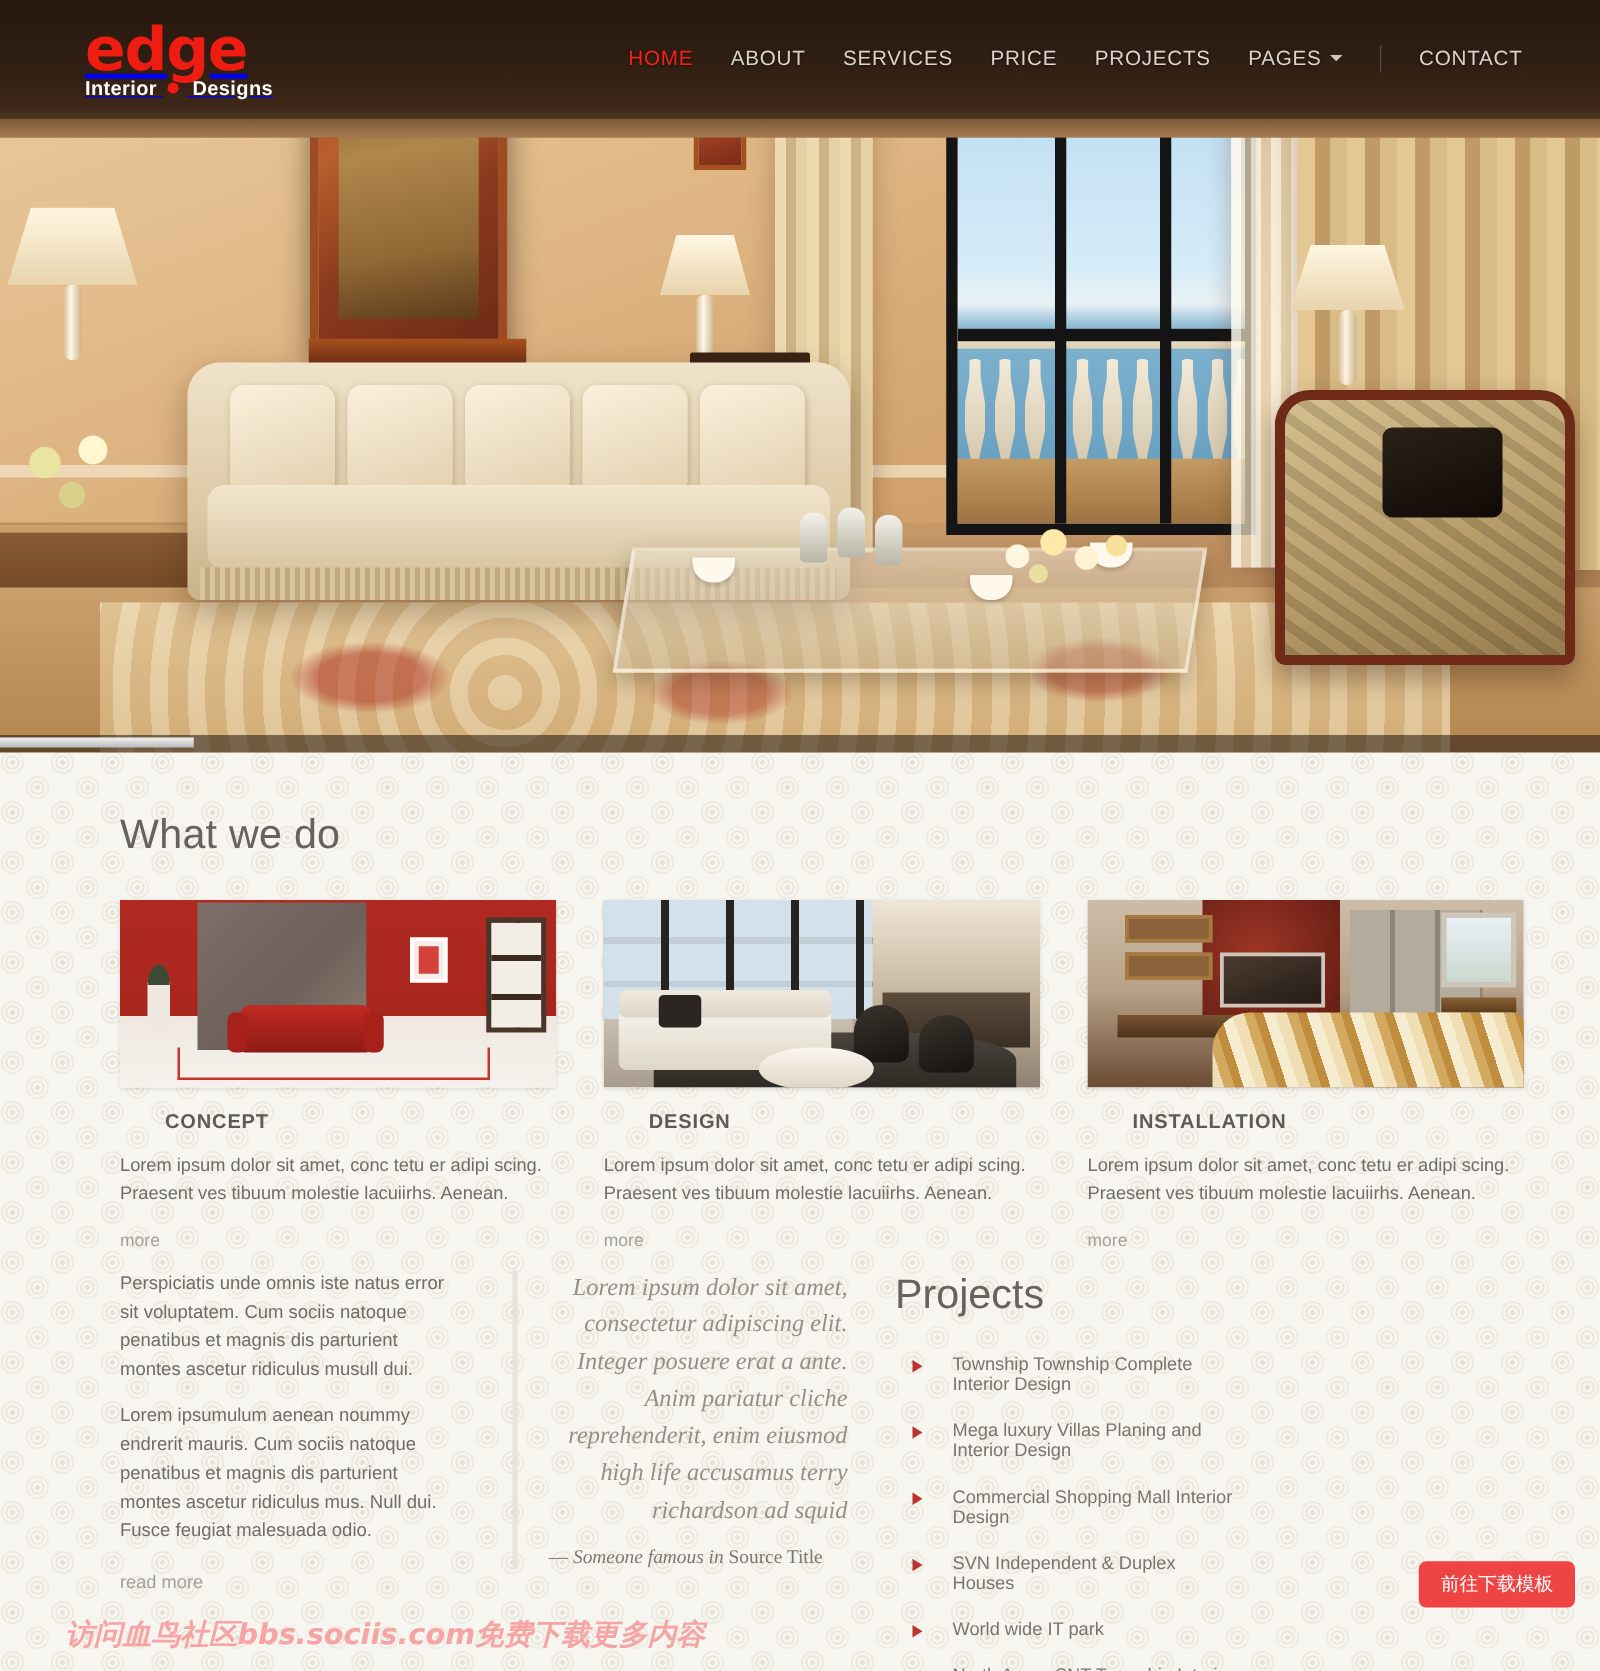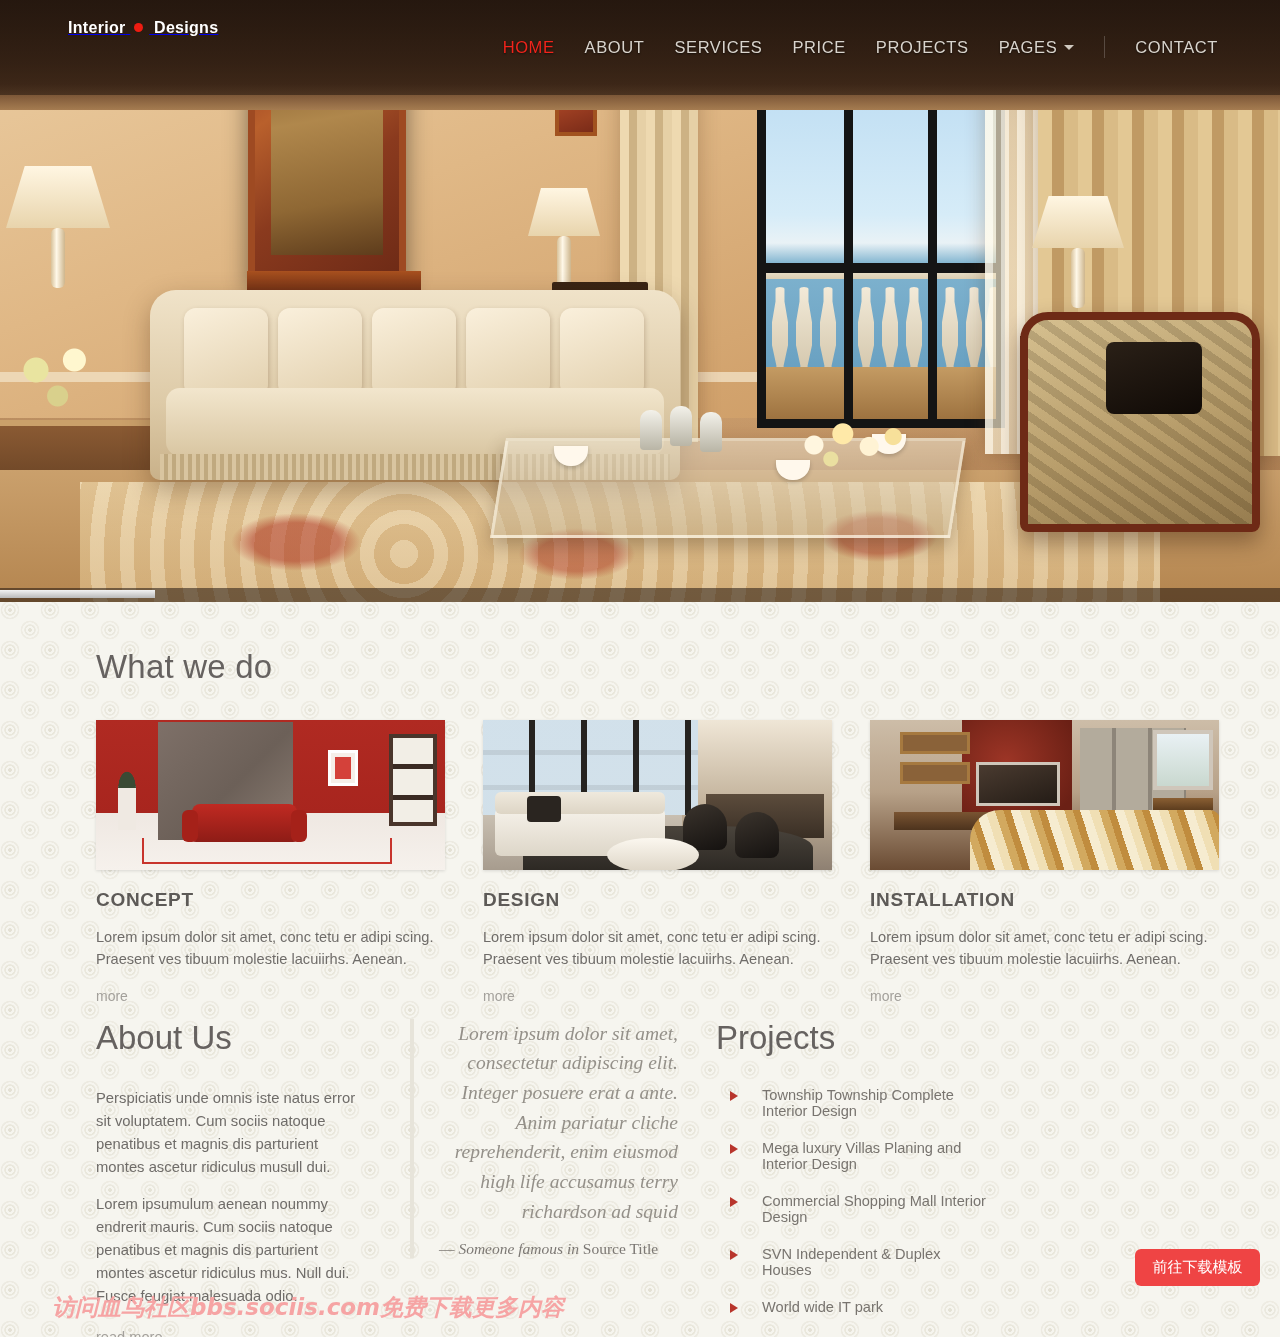--- a/index.html
+++ b/index.html
@@ -302,22 +302,23 @@
     margin-top:46px; margin-bottom:34px; letter-spacing:.2px;
   }
 
   .services{ display:flex; gap:38px; }
   .svc{ width:349px; }
   .svc .thumb{
     width:349px; height:150px; overflow:hidden; position:relative;
     box-shadow:0 1px 3px rgba(0,0,0,.12);
   }
   .svc h3{
-    margin-top:19px; font-size:19px; font-weight:bold; color:#5d5a57;
+    margin-top:19px; font-size:16px; font-weight:bold; color:#5d5a57;
     letter-spacing:.7px;
+    margin-left:36px;
   }
   .svc p{
     margin-top:16px; font-size:14.6px; line-height:1.5; color:#6f6c69;
   }
   .svc .more{
     display:inline-block; margin-top:17px; font-size:14px; color:#a3a09b;
     text-decoration:none;
   }
 
   
@@ -546,20 +547,21 @@
 
     <div class="hero-head"></div>
 
     <div class="hero-progress">
       <div class="bar"></div>
     </div>
   </section>
 
   <header class="site-head">
     <a class="logo" href="#">
+      <div class="edge">edge</div>
       <div class="sub">
         <span>Interior</span>
         <span class="dot"></span>
         <span>Designs</span>
       </div>
     </a>
 
     <nav class="mainnav">
       <a href="#" class="active">HOME</a>
       <a href="#">ABOUT</a>
@@ -631,21 +633,20 @@
         <h3>INSTALLATION</h3>
         <p>Lorem ipsum dolor sit amet, conc tetu er adipi scing. Praesent ves tibuum molestie lacuiirhs. Aenean.</p>
         <a class="more" href="#">more</a>
       </article>
 
     </div>
 
     <div class="lower">
 
       <section class="col">
-        <h2>About Us</h2>
         <p>Perspiciatis unde omnis iste natus error sit voluptatem. Cum sociis natoque penatibus et magnis dis parturient montes ascetur ridiculus musull dui.</p>
         <p>Lorem ipsumulum aenean noummy endrerit mauris. Cum sociis natoque penatibus et magnis dis parturient montes ascetur ridiculus mus. Null dui. Fusce feugiat malesuada odio.</p>
         <a class="readmore" href="#">read more</a>
       </section>
 
       <section class="col">
         <blockquote class="clients">
           <p>Lorem ipsum dolor sit amet, consectetur adipiscing elit. Integer posuere erat a ante. Anim pariatur cliche reprehenderit, enim eiusmod high life accusamus terry richardson ad squid</p>
           <div class="src"><span>— </span><em>Someone famous</em><em> in </em><span class="title">Source Title</span></div>
         </blockquote>

